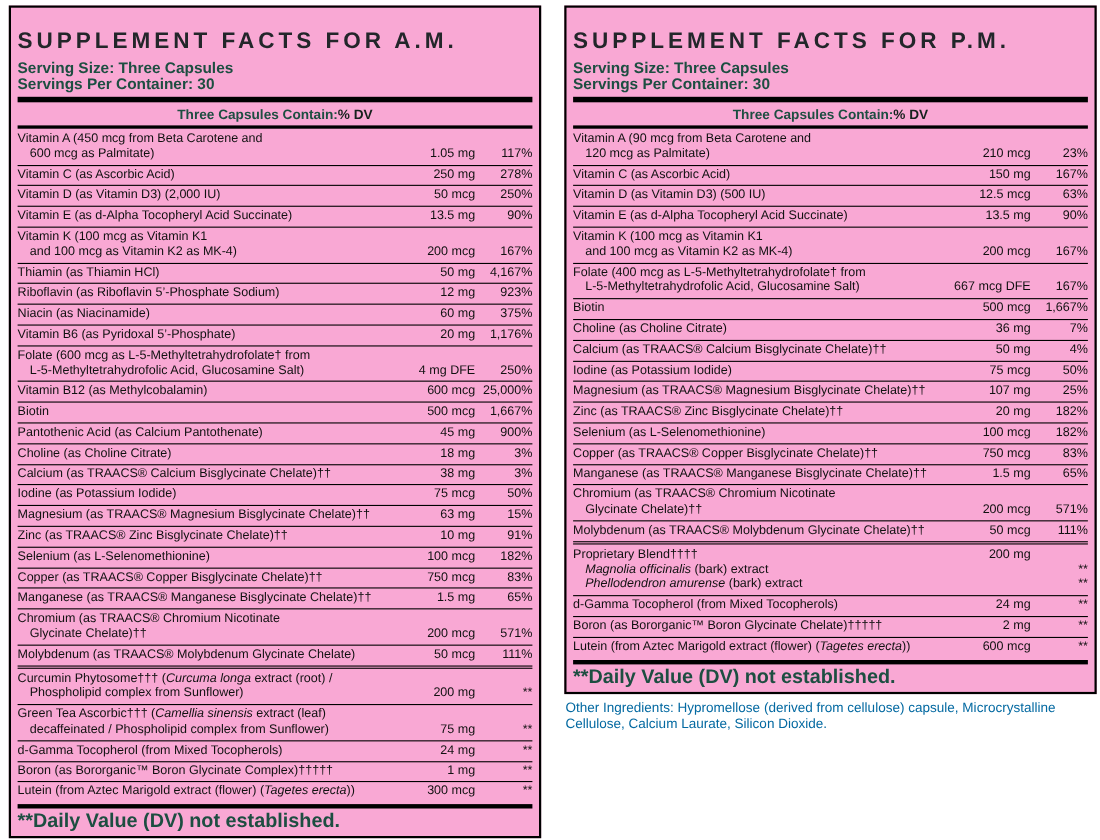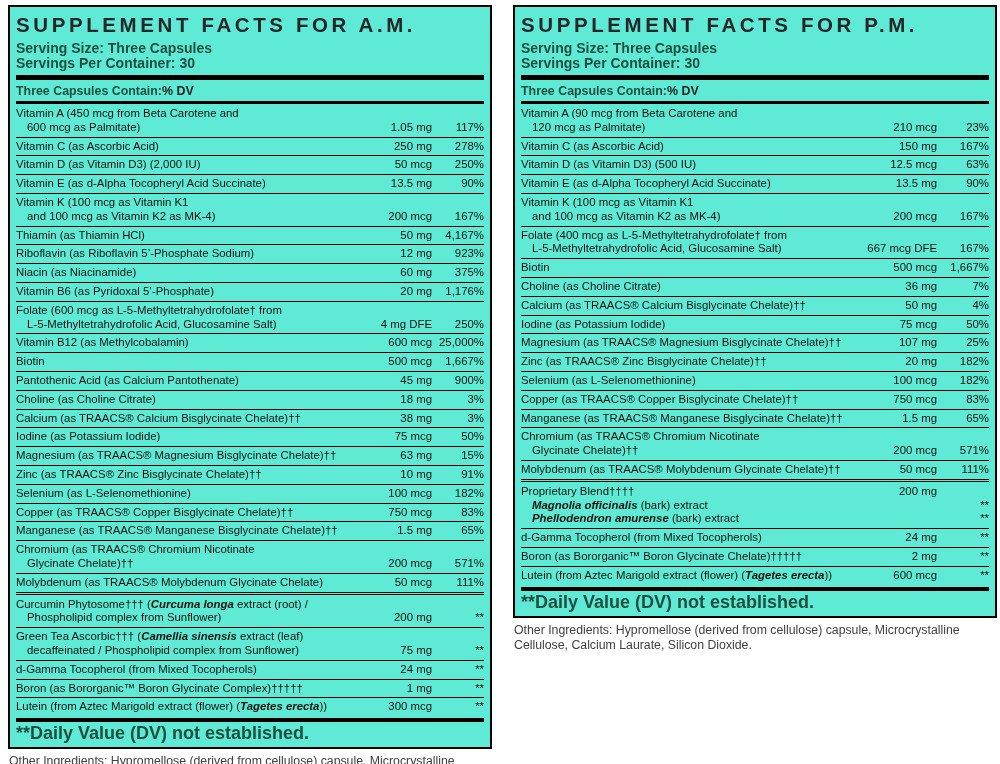--- a/index.html
+++ b/index.html
@@ -1,44 +1,44 @@
 <!DOCTYPE html>
 <html><head>
 <meta charset="utf-8">
 <style>
   html,body{margin:0;padding:0;background:#fff;}
   body{width:1000px;height:764px;overflow:hidden;
        font-family:"Liberation Sans","DejaVu Sans",sans-serif;color:#111;}
   .sheet{display:flex;align-items:flex-start;gap:21px;padding:5px 0 0 8px;}
   .panel{width:484px;flex:0 0 auto;}
-  .box{border:2px solid #000;padding:3px 6px 0;background:#5eead4;box-sizing:border-box;}
+  .box{border:2px solid #000;padding:16px 6px 0;background:#f9a8d4;box-sizing:border-box;}
   .title{font-size:20.5px;font-weight:bold;letter-spacing:3.6px;color:#23262a;
          margin:3px 0 4px;white-space:nowrap;}
   .serv{font-size:14px;line-height:15px;font-weight:bold;color:#1d4e41;}
   .bar{background:#000;}
   .bar.thick{height:5px;margin-top:4px;}
   .bar.med{height:3px;}
   .bar.foot{height:4px;margin-top:1px;}
-  .contain-row{display:flex;justify-content:flex-start;align-items:flex-end;
+  .contain-row{display:flex;justify-content:center;align-items:flex-end;
                padding:4px 0 3px;font-size:12.4px;font-weight:bold;}
   .contain-label{color:#1d4e41;}
   .dv-header{color:#16211d;}
   .rows{padding:1px 0;}
   .t-row{padding:2px 0 2px;}
   .t-row + .t-row{border-top:1px solid #000;}
   .t-row.sec-brk{border-top:3px double #000;padding-top:3px;}
   .t-line{display:flex;align-items:flex-end;font-size:11.4px;line-height:13.8px;}
   .t-name{flex:1 1 auto;white-space:nowrap;overflow:visible;}
   .t-name.ind{padding-left:11px;}
   .t-amt{flex:0 0 88px;text-align:right;white-space:nowrap;}
   .t-dv{flex:0 0 52px;text-align:right;white-space:nowrap;}
-  .it{font-style:italic;font-weight:bold;}
+  .it{font-style:italic;}
   .footnote{font-size:18px;line-height:15px;font-weight:bold;color:#1d4e41;
             padding:4px 0 6px;}
-  .other{font-size:12.3px;line-height:15.5px;color:#404040;margin:5px 0 0 1px;
+  .other{font-size:12.3px;line-height:15.5px;color:#0369a1;margin:5px 0 0 1px;
          width:458px;}
 </style>
 </head>
 <body>
 
 <div class="sheet">
 
   <section class="panel">
     <div class="box">
       <div class="title">SUPPLEMENT FACTS FOR A.M.</div>

